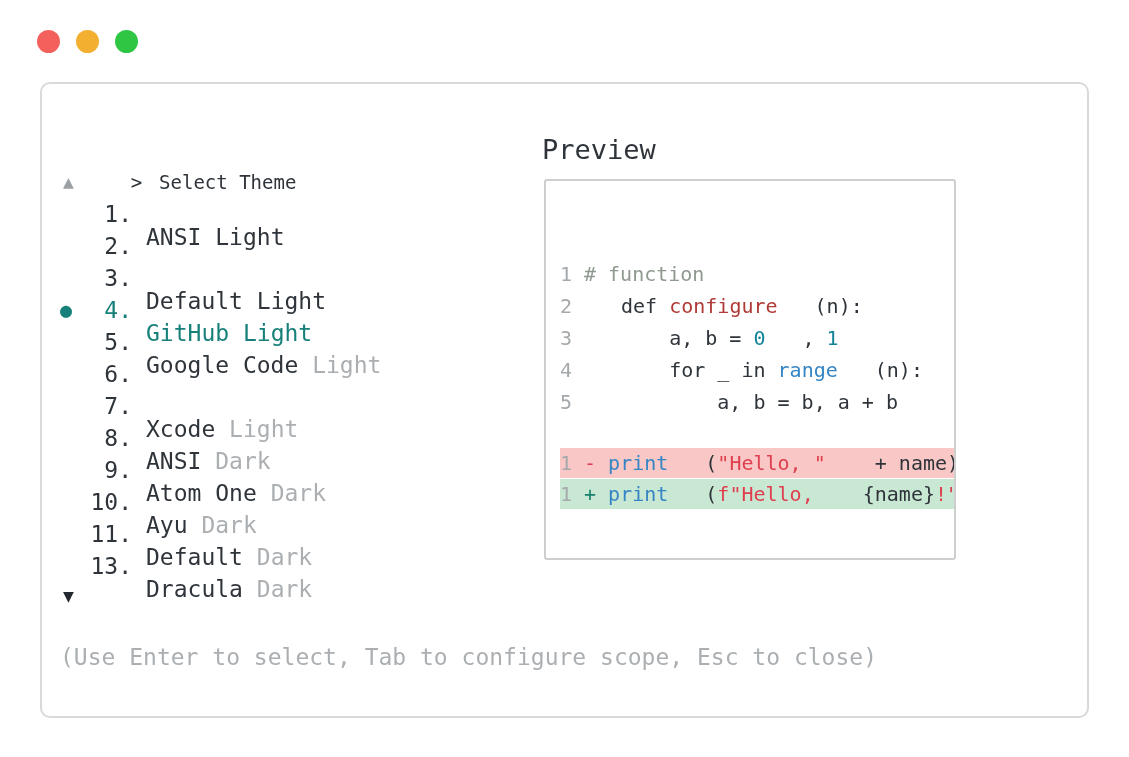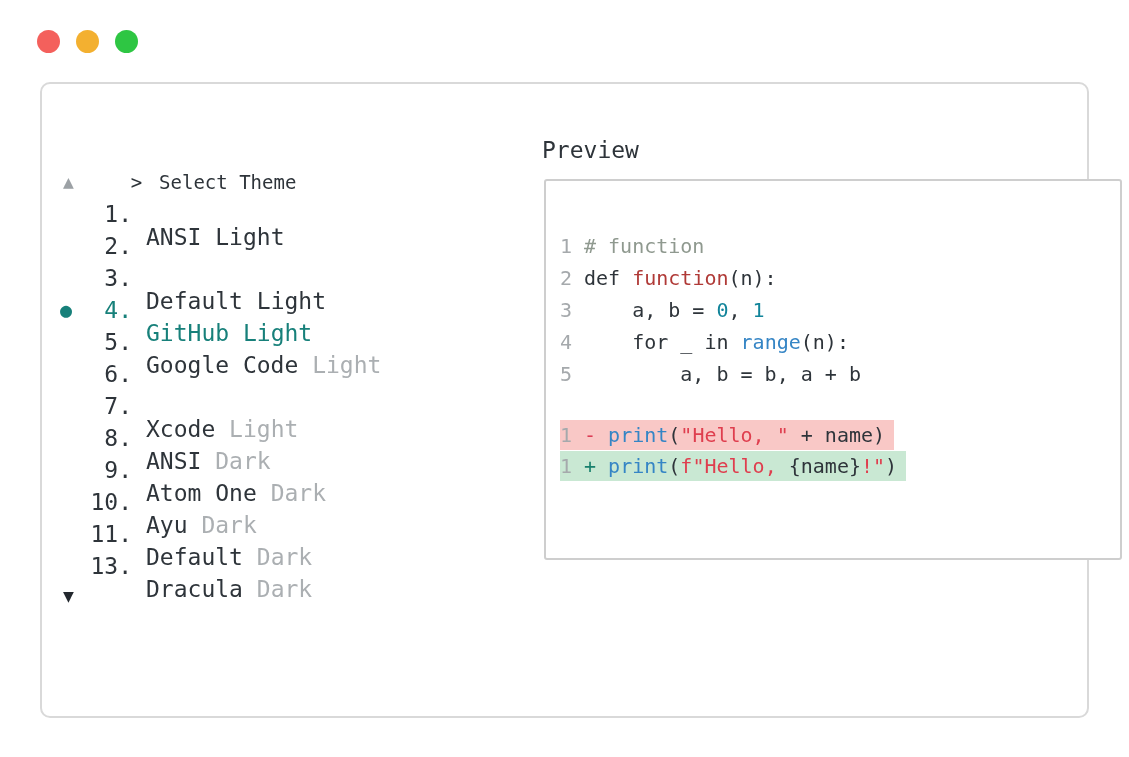--- a/index.html
+++ b/index.html
@@ -37,35 +37,35 @@
   .t-gap { width:14px; }
   .t-label { white-space:pre;margin-top:23px; }
   .muted { color:var(--gray); }
 
   
   .help { position:absolute; left:18px; top:557px; height:32px; line-height:32px;
           font-size:23px; color:var(--gray); white-space:pre; }
 
   
   .preview-label { position:absolute; left:500px; top:50px; height:32px; line-height:32px;
-                   font-size:23px; color:var(--ink); }
-  .preview-pane { position:absolute; left:502px; top:95px; width:578px; height:381px;
+                   font-size:27px; color:var(--ink); }
+  .preview-pane { position:absolute; left:502px; top:95px; width:412px; height:381px;
                   border:2px solid #cecece; border-radius:3px; background:#fff;
-                  padding:49px 0 0 14px; overflow:hidden; }
+                  padding:77px 0 0 14px; overflow:hidden; }
   .code-line { height:32px; line-height:32px; font-size:20px; white-space:pre; color:var(--ink); }
   .spacer { height:30px; }
   .diff-line { height:30px; line-height:30px; font-size:20px; white-space:pre;
                color:var(--ink); margin-bottom:1px; }
   .diff-bg { display:inline-block; padding-right:9px; }
   .del .diff-bg { background:var(--del-bg); }
   .ins .diff-bg { background:var(--ins-bg); }
   .ln { display:inline-block; width:12px; margin-right:12px; text-align:right; color:#a5a9ac; }
   .m-del { color:var(--marker-del); }
   .m-ins { color:var(--marker-ins); }
-  .c-text { color:var(--ink); }
+  .c-text { color:var(--ink);margin-left:37px; }
   .c-comment { color:var(--comment); }
   .c-func { color:var(--func); }
   .c-num { color:var(--numlit); }
   .c-builtin { color:var(--builtin); }
   .c-string { color:var(--string); }
 </style>
 </head>
 <body>
 
 <div class="screen">
@@ -94,26 +94,27 @@
         <div class="t-row"><span class="t-marker"></span><span class="t-num">7.</span><span class="t-gap"></span><span class="t-label">Xcode <span class="muted">Light</span></span></div>
         <div class="t-row"><span class="t-marker"></span><span class="t-num">8.</span><span class="t-gap"></span><span class="t-label">ANSI <span class="muted">Dark</span></span></div>
         <div class="t-row"><span class="t-marker"></span><span class="t-num">9.</span><span class="t-gap"></span><span class="t-label">Atom One <span class="muted">Dark</span></span></div>
         <div class="t-row"><span class="t-marker"></span><span class="t-num">10.</span><span class="t-gap"></span><span class="t-label">Ayu <span class="muted">Dark</span></span></div>
         <div class="t-row"><span class="t-marker"></span><span class="t-num">11.</span><span class="t-gap"></span><span class="t-label">Default <span class="muted">Dark</span></span></div>
         <div class="t-row"><span class="t-marker"></span><span class="t-num">13.</span><span class="t-gap"></span><span class="t-label">Dracula <span class="muted">Dark</span></span></div>
       </div>
 
     <div class="scroll-ind scroll-down">▼</div>
 
+    <div class="help">(Use Enter to select, Tab to configure scope, Esc to close)</div>
 
     <div class="preview-label">Preview</div>
 
     <div class="preview-pane">
         <div class="code-line"><span class="ln">1</span><span class="c-comment"># function</span></div>
-        <div class="code-line"><span class="ln">2</span><span class="c-text">def </span><span class="c-func">function</span><span class="c-text">(n):</span></div>
+        <div class="code-line"><span class="ln">2</span><span class="c-text">def </span><span class="c-func">configure</span><span class="c-text">(n):</span></div>
         <div class="code-line"><span class="ln">3</span><span class="c-text">    a, b = </span><span class="c-num">0</span><span class="c-text">, </span><span class="c-num">1</span></div>
         <div class="code-line"><span class="ln">4</span><span class="c-text">    for _ in </span><span class="c-builtin">range</span><span class="c-text">(n):</span></div>
         <div class="code-line"><span class="ln">5</span><span class="c-text">        a, b = b, a + b</span></div>
         <div class="spacer"></div>
         <div class="diff-line del"><span class="diff-bg"><span class="ln">1</span><span class="m-del">-</span> <span class="c-builtin">print</span><span class="c-text">(</span><span class="c-string">"Hello, "</span><span class="c-text"> + name)</span></span></div>
         <div class="diff-line ins"><span class="diff-bg"><span class="ln">1</span><span class="m-ins">+</span> <span class="c-builtin">print</span><span class="c-text">(</span><span class="c-string">f"Hello, </span><span class="c-text">{name}</span><span class="c-string">!"</span><span class="c-text">)</span></span></div>
       </div>
 
   </div>
 </div>

